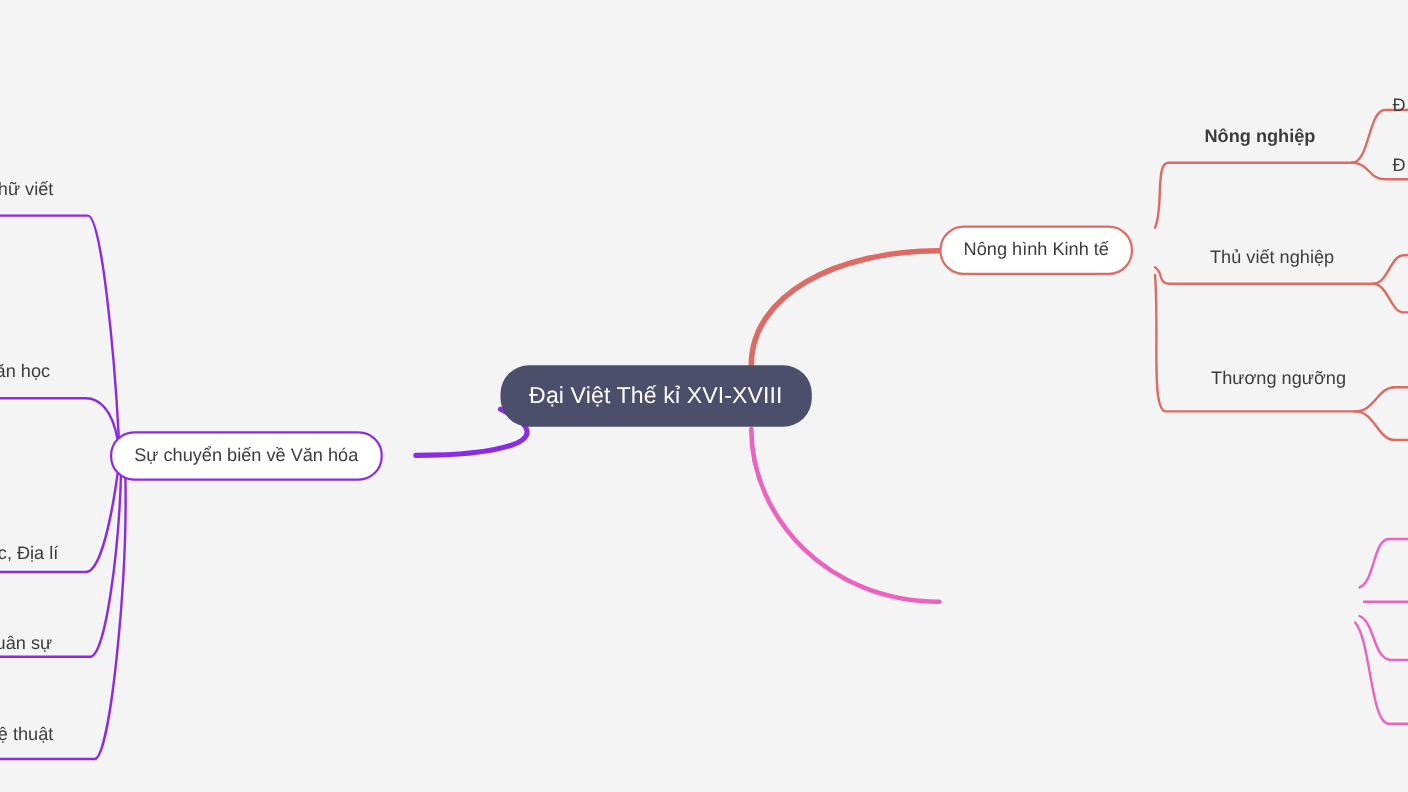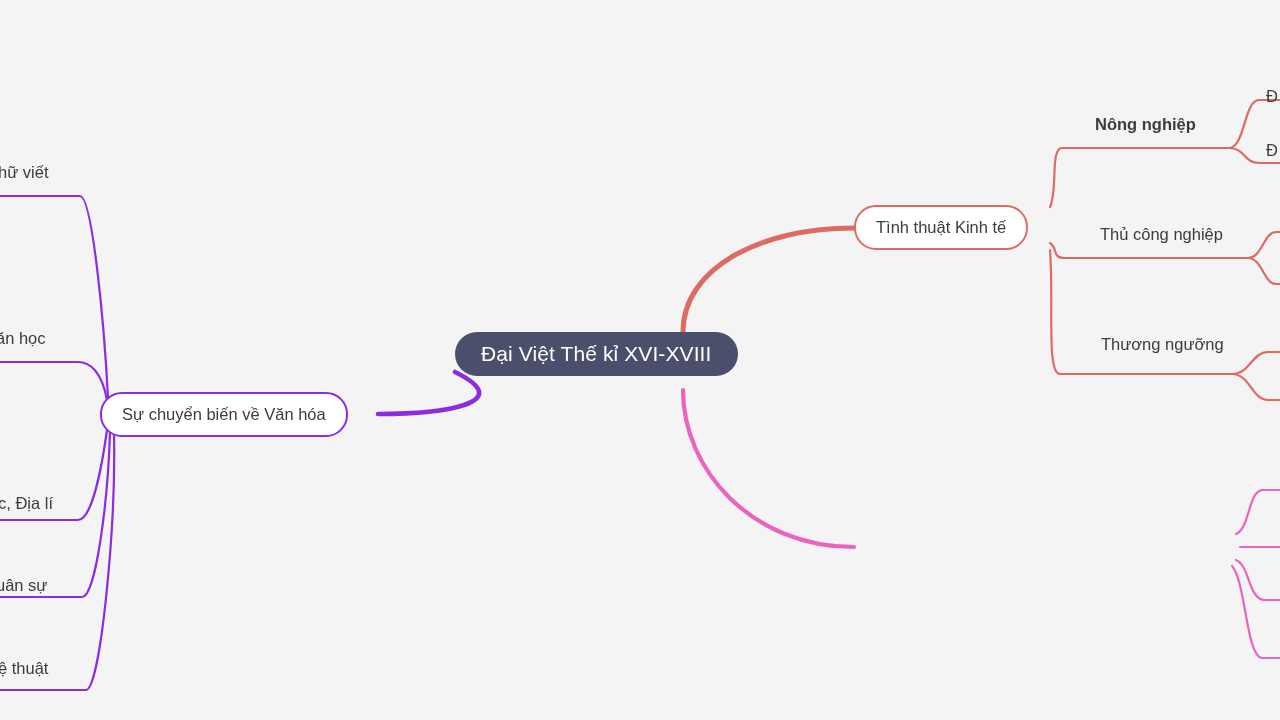--- a/index.html
+++ b/index.html
@@ -30,21 +30,21 @@
     align-items: center;
     justify-content: center;
     white-space: nowrap;
   }
   .root-node {
     background: #4b4f6b;
     color: #ffffff;
     border-radius: 26px;
     font-size: 21px;
     letter-spacing: 0.1px;
-    height: 44px;
+    height: 56px;
     padding: 0 26px;
   }
   .branch-node {
     background: #ffffff;
     border-radius: 22px;
     border: 2.5px solid #cccccc;
     color: #3c3c3c;
     font-size: 16.5px;
     height: 45px;
     padding: 0 20px;
@@ -98,30 +98,30 @@
     <path d="M 107 430 C 102 466 92 520 78 520 L 0 520" fill="none" stroke="#8b2be2" stroke-width="2.2" stroke-linecap="round"></path>
     <path d="M 110 432 C 108 500 96 597 82 597 L 0 597" fill="none" stroke="#8b2be2" stroke-width="2.2" stroke-linecap="round"></path>
     <path d="M 114 434 C 116 530 100 690 86 690 L 0 690" fill="none" stroke="#8b2be2" stroke-width="2.2" stroke-linecap="round"></path>
   </svg>
 
   <div class="node root-node" style="left:455px; top:332px;">
     <span>Đại Việt Thế kỉ XVI-XVIII</span>
   </div>
 
   <div class="node branch-node branch-economy" style="left:854px; top:205px;">
-    <span>Tình thuật Kinh tế</span>
+    <span>Nông hình Kinh tế</span>
   </div>
 
   <div class="leaf-label leaf-right" style="left:1095px; top:116px;font-weight:bold;">Nông nghiệp</div>
 
   <div class="leaf-label leaf-right" style="left:1266px; top:88px;">Đ</div>
 
   <div class="leaf-label leaf-right" style="left:1266px; top:142px;">Đ</div>
 
-  <div class="leaf-label leaf-right" style="left:1100px; top:226px;">Thủ công nghiệp</div>
+  <div class="leaf-label leaf-right" style="left:1100px; top:226px;">Thủ viết nghiệp</div>
 
   <div class="leaf-label leaf-right" style="left:1101px; top:336px;">Thương ngưỡng</div>
 
 
   <div class="node branch-node branch-culture" style="left:100px; top:392px;">
     <span>Sự chuyển biến về Văn hóa</span>
   </div>
 
   <div class="leaf-label leaf-left" style="left:-2px; top:164px;">hữ viết</div>
 

